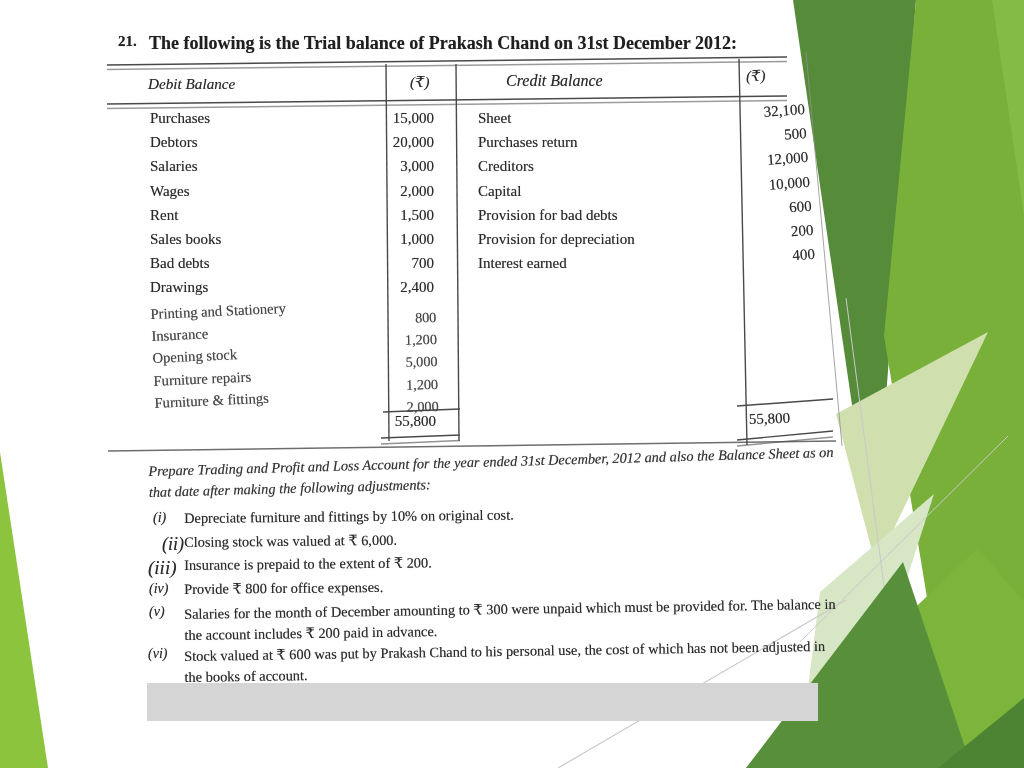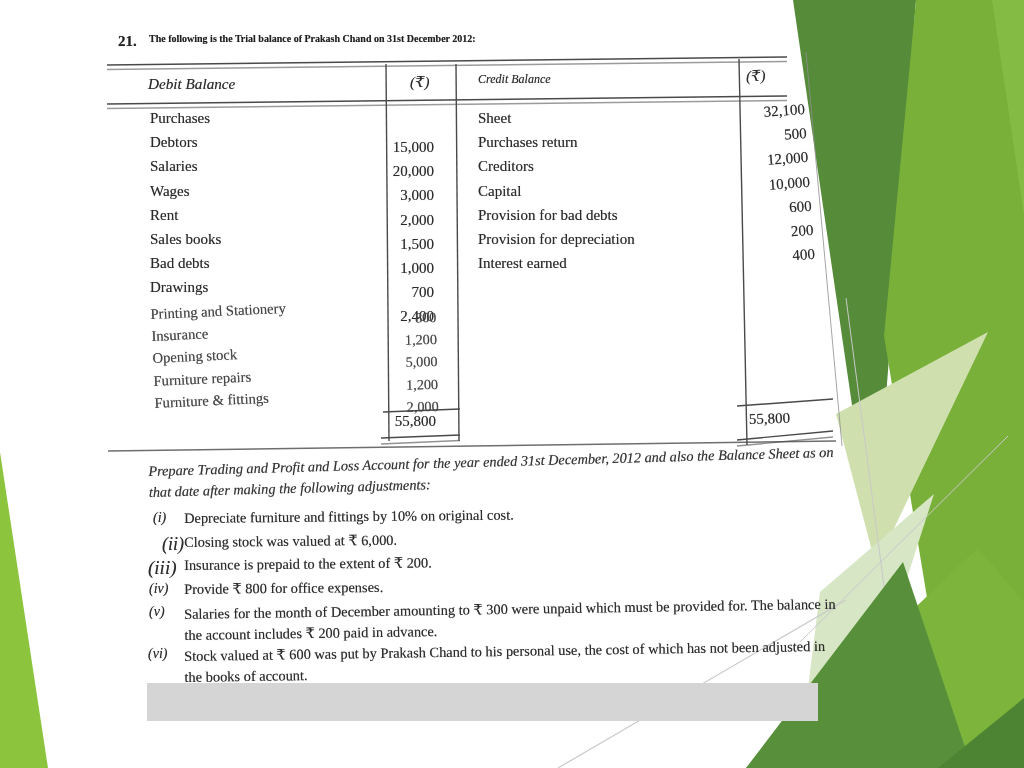--- a/index.html
+++ b/index.html
@@ -58,39 +58,39 @@
       <line x1="737" y1="406" x2="833" y2="399"></line>
       <line x1="737" y1="440" x2="833" y2="431"></line>
       <line x1="737" y1="446" x2="833" y2="437" opacity="0.6"></line>
       <line x1="108" y1="451" x2="836" y2="441" opacity="0.8"></line>
     </g>
   </svg>
 
   <div class="doc">
 
     <div class="t bold" style="left:118px;top:33px;color:#1f1f1f;">21.</div>
-    <div class="t bold" style="left:149px;top:33px;color:#1f1f1f;font-size:10px;">The following is the Trial balance of Prakash Chand on 31st December 2012:</div>
+    <div class="t bold" style="left:149px;top:33px;color:#1f1f1f;font-size:18px;">The following is the Trial balance of Prakash Chand on 31st December 2012:</div>
 
     <div class="t it" style="left:148px;top:75px;font-size:15.2px;">Debit Balance</div>
     <div class="t it" style="left:410px;top:73px;">(₹)</div>
-    <div class="t it" style="left:478px;top:72px;font-size:12px;">Credit Balance</div>
+    <div class="t it" style="left:506px;top:72px;font-size:16px;">Credit Balance</div>
     <div class="t it" style="left:746px;top:67px;transform:rotate(-3deg);">(₹)</div>
 
     <div class="t rows" style="left:150px;top:106px;">
       <div>Purchases</div>
       <div>Debtors</div>
       <div>Salaries</div>
       <div>Wages</div>
       <div>Rent</div>
       <div>Sales books</div>
       <div>Bad debts</div>
       <div>Drawings</div>
     </div>
 
-    <div class="t rows amt" style="left:340px;top:106px;width:94px;margin-top:29px;">
+    <div class="t rows amt" style="left:340px;top:106px;width:94px;">
       <div>15,000</div>
       <div>20,000</div>
       <div>3,000</div>
       <div>2,000</div>
       <div>1,500</div>
       <div>1,000</div>
       <div>700</div>
       <div>2,400</div>
     </div>
 

